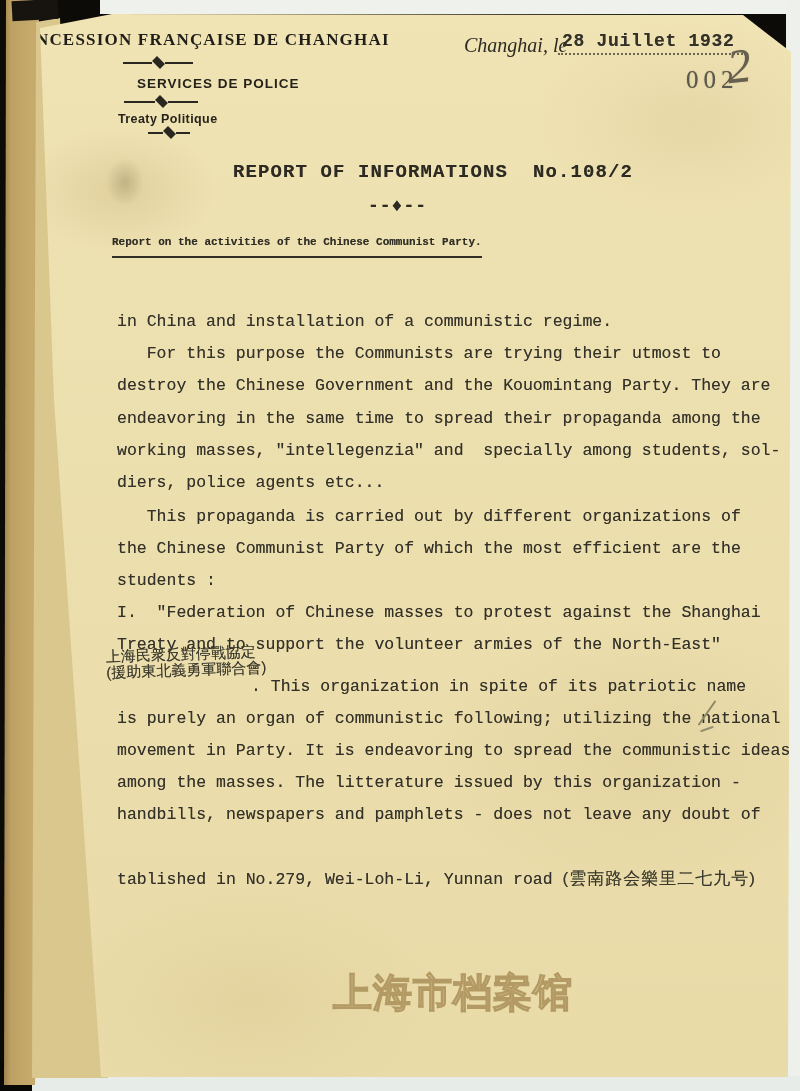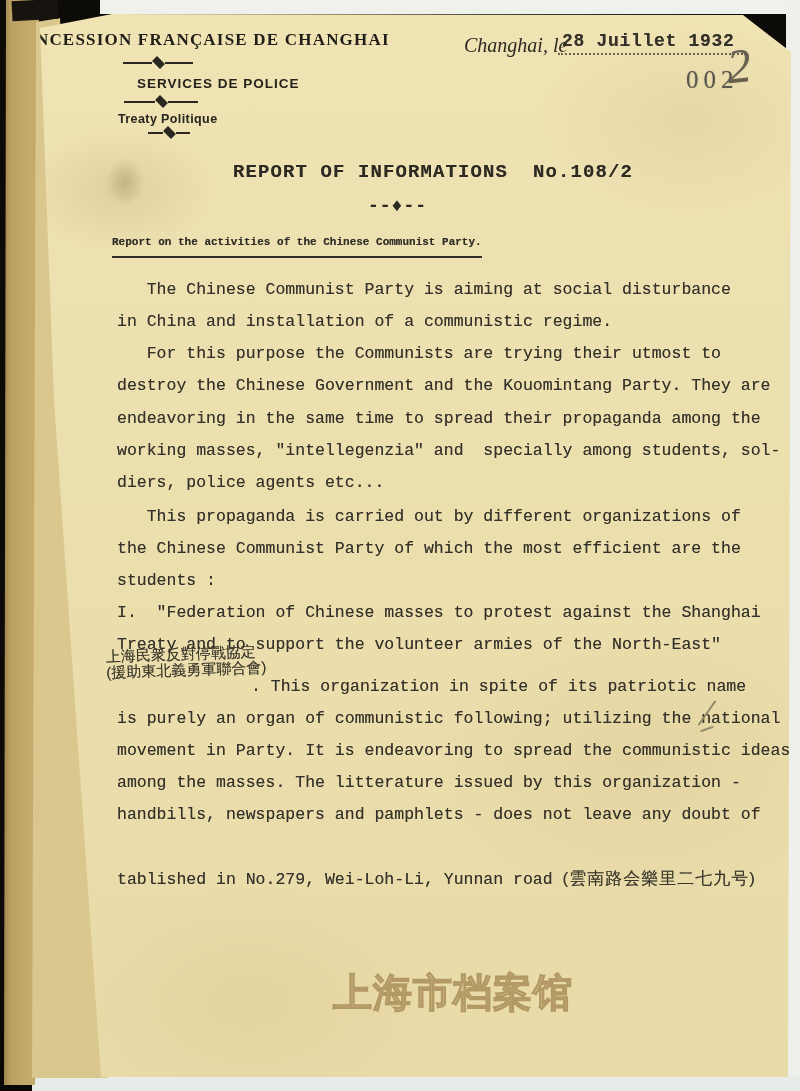--- a/index.html
+++ b/index.html
@@ -116,21 +116,20 @@
     <div class="abs serif" id="date-printed">Changhai, le</div>
     <div class="abs mono" id="date-typed">28 Juillet 1932</div>
     <div id="date-underline"></div>
     <div class="abs serif" id="stamp-folio">002</div>
     <div class="abs serif" id="stamp-hand">2</div>
 
     <div class="abs mono" id="rpt-title">REPORT OF INFORMATIONS  No.108/2</div>
     <div class="abs mono" id="rpt-orn">--♦--</div>
     <div class="abs mono" id="rpt-subject">Report on the activities of the Chinese Communist Party.</div>
 
-    <div class="bl mono" style="top:280px">   The Chinese Communist Party is aiming at social disturbance</div>
     <div class="bl mono" style="top:312px">in China and installation of a communistic regime.</div>
     <div class="bl mono" style="top:344px">   For this purpose the Communists are trying their utmost to</div>
     <div class="bl mono" style="top:376px">destroy the Chinese Government and the Kouomintang Party. They are</div>
     <div class="bl mono" style="top:409px">endeavoring in the same time to spread their propaganda among the</div>
     <div class="bl mono" style="top:441px">working masses, "intellegenzia" and  specially among students, sol-</div>
     <div class="bl mono" style="top:473px">diers, police agents etc...</div>
     <div class="bl mono" style="top:507px">   This propaganda is carried out by different organizations of</div>
     <div class="bl mono" style="top:539px">the Chinese Communist Party of which the most efficient are the</div>
     <div class="bl mono" style="top:571px">students :</div>
     <div class="bl mono" style="top:603px">I.  "Federation of Chinese masses to protest against the Shanghai</div>

